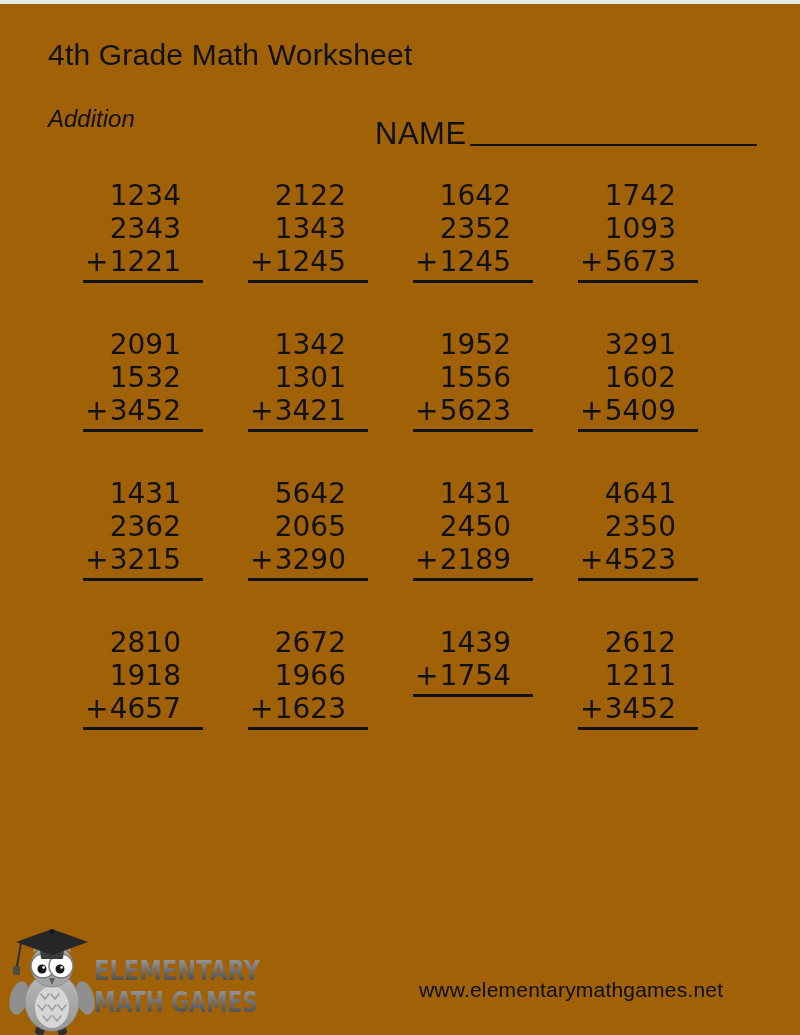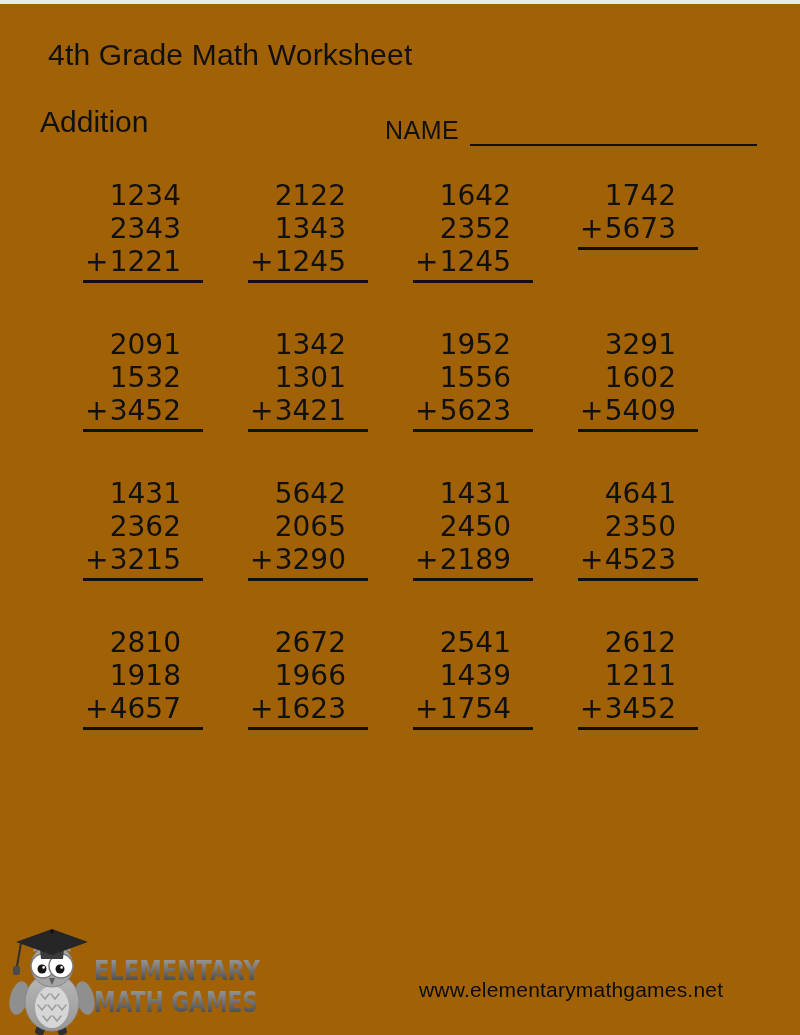--- a/index.html
+++ b/index.html
@@ -18,29 +18,30 @@
   .title {
     position: absolute;
     left: 48px; top: 34px;
     font-size: 30px;
     font-weight: normal;
     letter-spacing: 0.2px;
     margin: 0;
   }
   .subtitle {
     position: absolute;
-    left: 40px; top: 101px;
-    font-size: 30px;
+    left: 48px; top: 101px;
+    font-size: 24px;
     font-weight: normal;
     margin: 0;
+    font-style: italic;
   }
   .name-label {
     position: absolute;
-    left: 385px; top: 112px;
-    font-size: 25px;
+    left: 375px; top: 112px;
+    font-size: 31px;
     letter-spacing: 0.5px;
   }
   .name-line {
     position: absolute;
     left: 470px; top: 140px;
     width: 287px; height: 2px;
     background: #101010;
   }
 
   
@@ -132,20 +133,21 @@
       <div class="num addend-2">2352</div>
       <div class="num addend-3-row">
         <span class="plus">+</span>
         <span class="addend-3">1245</span>
       </div>
       <div class="answer-line"></div>
     </div>
 
     <div class="problem">
       <div class="num addend-1">1742</div>
+      <div class="num addend-2">1093</div>
       <div class="num addend-3-row">
         <span class="plus">+</span>
         <span class="addend-3">5673</span>
       </div>
       <div class="answer-line"></div>
     </div>
 
     <div class="problem">
       <div class="num addend-1">2091</div>
       <div class="num addend-2">1532</div>
@@ -240,21 +242,20 @@
       <div class="num addend-1">2672</div>
       <div class="num addend-2">1966</div>
       <div class="num addend-3-row">
         <span class="plus">+</span>
         <span class="addend-3">1623</span>
       </div>
       <div class="answer-line"></div>
     </div>
 
     <div class="problem">
-      <div class="num addend-1">2541</div>
       <div class="num addend-2">1439</div>
       <div class="num addend-3-row">
         <span class="plus">+</span>
         <span class="addend-3">1754</span>
       </div>
       <div class="answer-line"></div>
     </div>
 
     <div class="problem">
       <div class="num addend-1">2612</div>

